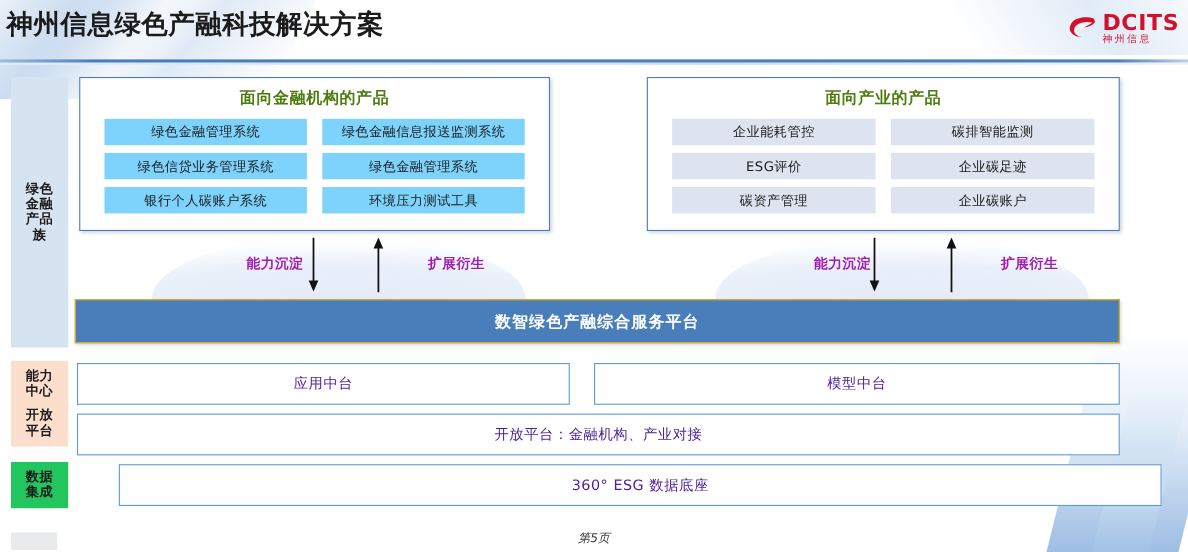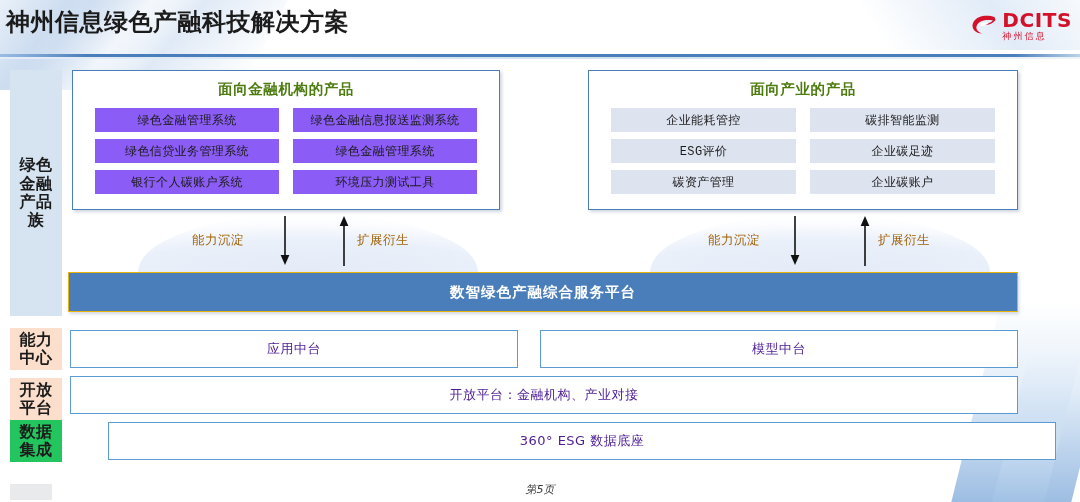--- a/index.html
+++ b/index.html
@@ -62,65 +62,65 @@
   }
   .logo-mark{width:26px;height:24px;display:block;}
   .logo-text{display:flex;flex-direction:column;line-height:1;}
   .logo-main{font-size:20px;font-weight:bold;color:#d4112a;letter-spacing:.6px;}
   .logo-sub{font-size:9px;color:#d4112a;letter-spacing:2.2px;margin-top:2px;}
 
   
   .side-label{
     position:absolute;left:10px;
     display:flex;align-items:center;justify-content:center;
-    text-align:center;font-size:16px;font-weight:bold;color:#1b1b1b;
+    text-align:center;font-size:12px;font-weight:bold;color:#1b1b1b;
     line-height:1.15;letter-spacing:.5px;
   }
   .side-products{top:70px;width:52px;height:246px;background:#d6e4f2;}
   .side-cap{top:328px;width:52px;height:42px;background:#fbdfcc;}
-  .side-open{top:378px;width:52px;height:42px;background:#fbdfcc;}
+  .side-open{top:364px;width:52px;height:42px;background:#fbdfcc;}
   .side-data{top:420px;width:52px;height:42px;background:#22c55e;}
 
   
   .panel{
     position:absolute;top:70px;height:140px;
     border:1.6px solid #4a7ebb;background:#fff;
     box-shadow:2px 2px 3px rgba(120,140,165,.35);
     box-sizing:border-box;
   }
   .panel-left{left:72px;width:428px;}
-  .panel-right{left:588px;width:430px;font-family:Liberation Mono, monospace;}
+  .panel-right{left:588px;width:430px;}
   .panel-title{
     text-align:center;font-size:14.5px;font-weight:bold;color:#4d7c0f;
     margin-top:9px;letter-spacing:.6px;
   }
   .tile-grid{
     display:grid;grid-template-columns:1fr 1fr;
     column-gap:14px;row-gap:7px;
     padding:9px 22px 0 22px;
   }
   .tile{
-    background:#8b5cf6;height:24px;
+    background:#7dd3fc;height:24px;
     display:flex;align-items:center;justify-content:center;
     font-size:12px;color:#1b1b1b;letter-spacing:.4px;white-space:nowrap;
   }
   .panel-right .tile{background:#dde3ef;}
 
   
   .arch{
     position:absolute;bottom:0;height:58px;
     background:radial-gradient(ellipse 100% 100% at 50% 100%,#e4ebf7 0%,#eaf0fa 55%,rgba(243,247,252,.25) 85%,rgba(255,255,255,0) 100%);
     border-radius:50% 50% 0 0 / 100% 100% 0 0;
   }
   .arch-left{left:138px;width:340px;top:214px;}
   .arch-right{left:650px;width:340px;top:214px;}
 
   .arrow-label{
-    position:absolute;font-size:12.5px;font-weight:normal;color:#a16207;
-    letter-spacing:.5px;white-space:nowrap;
+    position:absolute;font-size:12.5px;font-weight:bold;color:#a21caf;
+    letter-spacing:.5px;white-space:nowrap;margin-left:32px;
   }
   .arrow-svg{position:absolute;}
 
   
   .platform-bar{
     position:absolute;left:68px;top:272px;width:950px;height:40px;
     background:#4a7ebb;border:1px solid #eab308;
     display:flex;align-items:center;justify-content:center;
     color:#fff;font-size:14.5px;font-weight:bold;letter-spacing:1px;
     box-shadow:1px 2px 3px rgba(110,130,160,.3);

